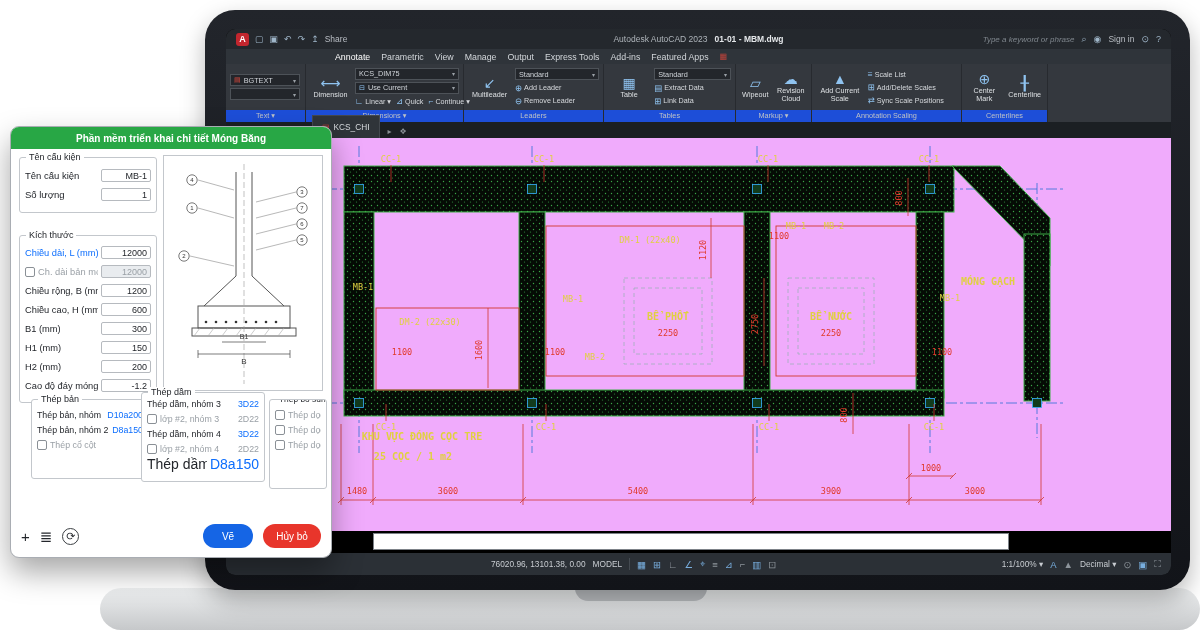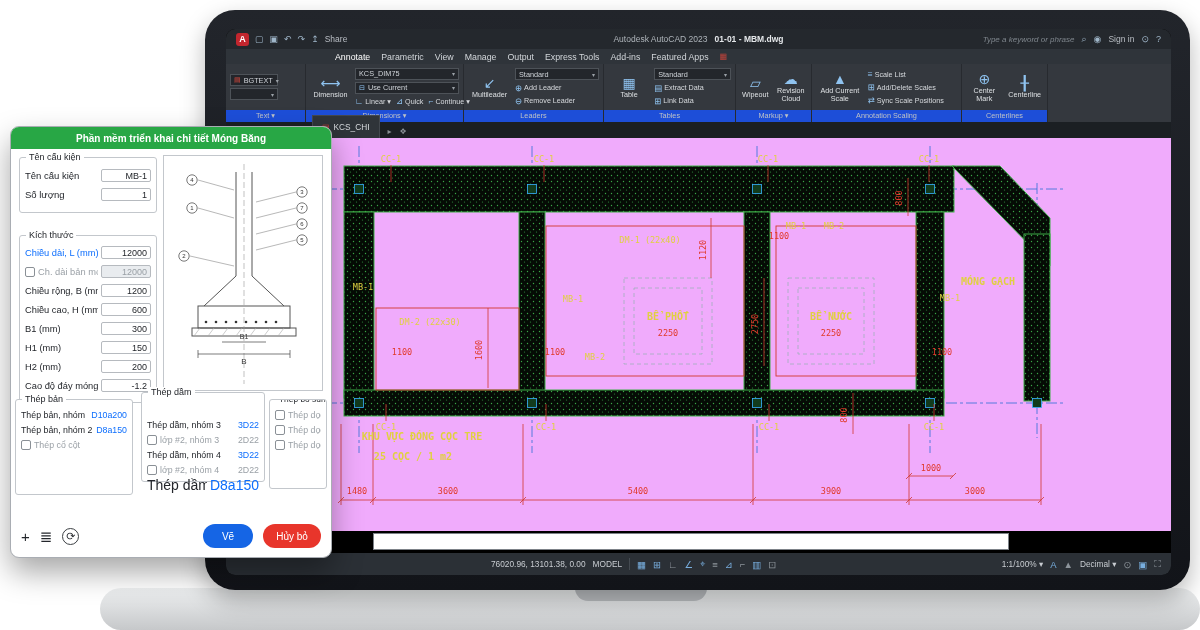--- a/index.html
+++ b/index.html
@@ -143,21 +143,21 @@
           <span class="menu-tab">Express Tools</span>
           <span class="menu-tab">Add-ins</span>
           <span class="menu-tab">Featured Apps</span>
         </span>
       <span class="menu-extra">▦</span>
     </div>
 
     <div class="ribbon">
       <div class="panel" style="width:80px">
         <div class="panel-body">
-          <div class="stack" style="width:48px">
+          <div class="stack" style="width:70px">
             <div class="dd">
               <span class="dic">▤</span>
                 <span>BGTEXT</span>
                 <span class="car">▾</span>
               </div>
             <div class="dd">
               <span></span>
                 <span class="car">▾</span>
               </div>
           </div>
@@ -581,41 +581,41 @@
           <line x1="132" y1="68" x2="92" y2="78" stroke="#888" stroke-width="0.6"></line>
           <circle cx="138" cy="68" r="5.2" fill="#fff" stroke="#555" stroke-width="0.8"></circle>
           <text x="138" y="70.2" font-size="6" text-anchor="middle" fill="#333">6</text>
           <line x1="132" y1="84" x2="92" y2="94" stroke="#888" stroke-width="0.6"></line>
           <circle cx="138" cy="84" r="5.2" fill="#fff" stroke="#555" stroke-width="0.8"></circle>
           <text x="138" y="86.2" font-size="6" text-anchor="middle" fill="#333">5</text>
         </g>
     </svg>
   </div>
 
-  <div class="fs" style="left:4px; top:272px; width:118px; height:96px; padding-top:7px">
+  <div class="fs" style="left:20px; top:272px; width:118px; height:80px; padding-top:7px">
     <span class="fs-legend">Thép bản</span>
     <div id="rows-ban">
         <div class="frow" style="height: 15px; font-size: 8.8px;">
           <span class="flbl">Thép bản, nhóm 1</span>
           <span class="fvlink">D10a200</span>
         </div>
         <div class="frow" style="height: 15px; font-size: 8.8px;">
           <span class="flbl">Thép bản, nhóm 2</span>
           <span class="fvlink">D8a150</span>
         </div>
         <div class="frow" style="height: 15px; font-size: 8.8px;">
           <span class="cbx"></span>
           <span class="flbl dim dim">Thép cổ cột</span>
         </div>
       </div>
   </div>
   <div class="fs" style="left:130px; top:265px; width:124px; height:90px; padding-top:3px">
     <span class="fs-legend">Thép dầm</span>
     <div id="rows-dam">
-        <div class="frow" style="height: 15px; font-size: 8.8px; margin-top: 21px;">
+        <div class="frow" style="height: 15px; font-size: 8.8px;">
           <span class="flbl">Thép dầm, nhóm 3</span>
           <span class="fvlink">3D22</span>
         </div>
         <div class="frow" style="height: 15px; font-size: 8.8px;">
           <span class="cbx"></span>
           <span class="flbl dim">lớp #2, nhóm 3</span>
           <span class="fvlink dis">2D22</span>
         </div>
         <div class="frow" style="height: 15px; font-size: 8.8px;">
           <span class="flbl">Thép dầm, nhóm 4</span>

